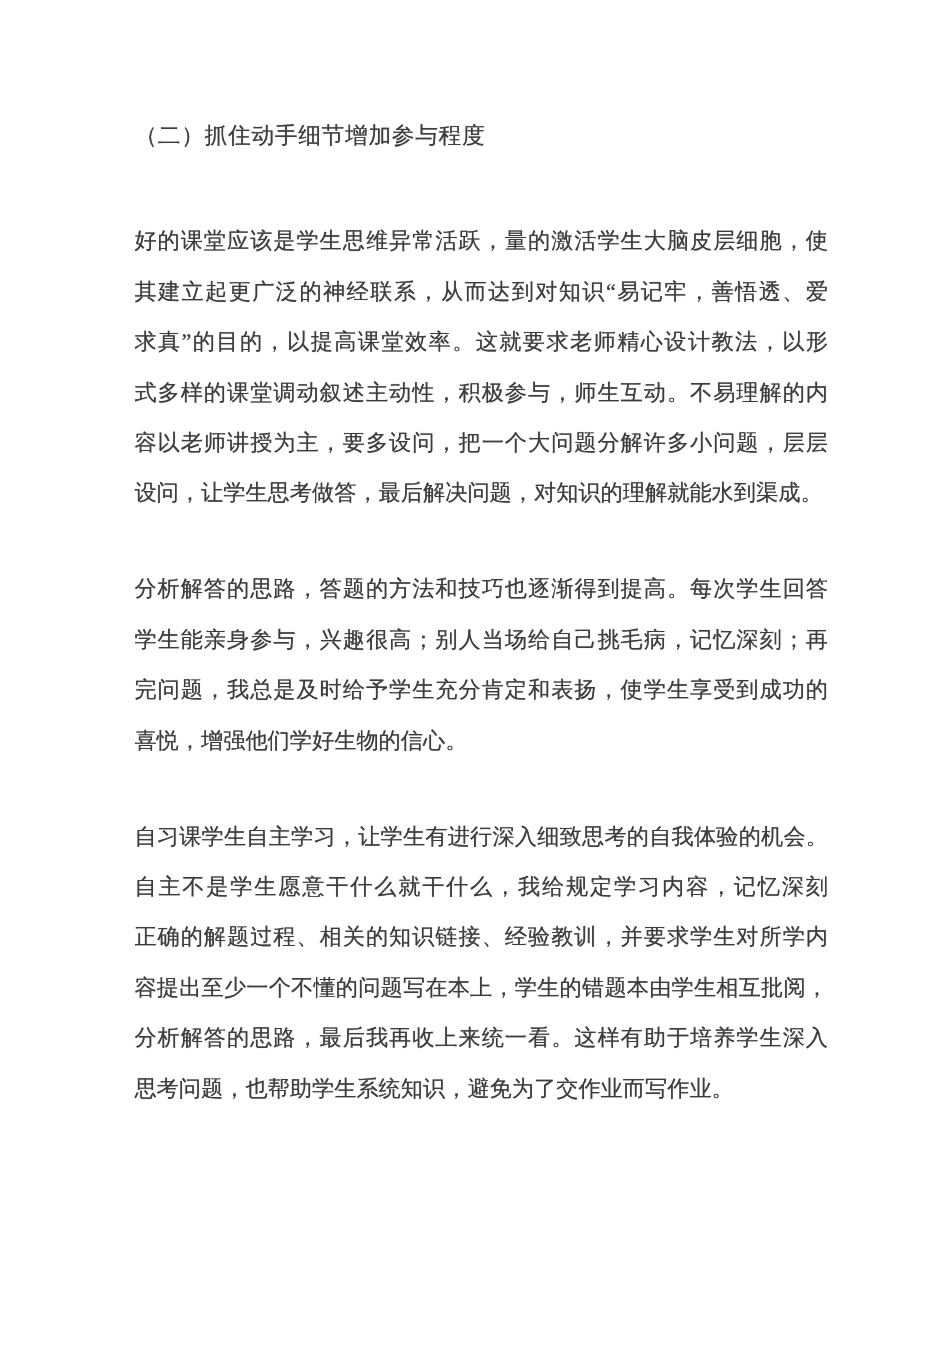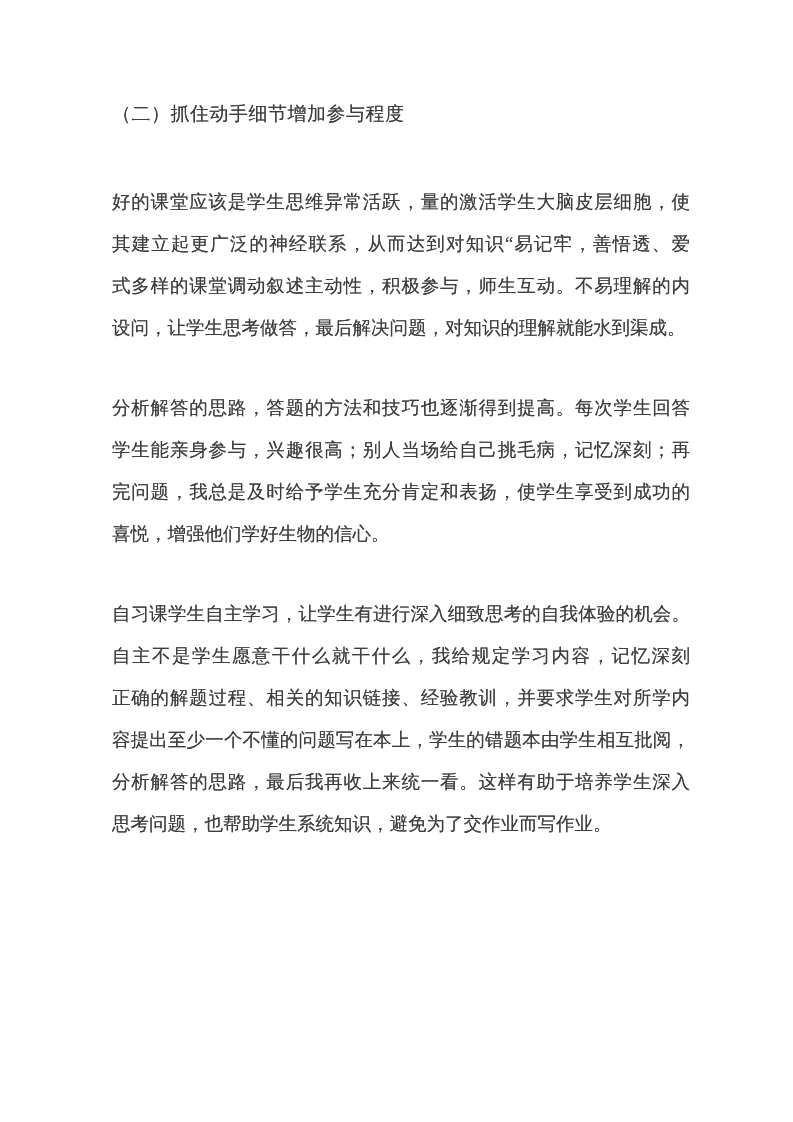--- a/index.html
+++ b/index.html
@@ -46,21 +46,23 @@
 <body>
 
 <div class="page">
   <div class="content">
 
     <div class="heading">（二）抓住动手细节增加参与程度</div>
 
     <div class="para para--first">
       <div class="line">好的课堂应该是学生思维异常活跃，量的激活学生大脑皮层细胞，使</div>
       <div class="line">其建立起更广泛的神经联系，从而达到对知识“易记牢，善悟透、爱</div>
+      <div class="line">求真”的目的，以提高课堂效率。这就要求老师精心设计教法，以形</div>
       <div class="line">式多样的课堂调动叙述主动性，积极参与，师生互动。不易理解的内</div>
+      <div class="line">容以老师讲授为主，要多设问，把一个大问题分解许多小问题，层层</div>
       <div class="line line--last">设问，让学生思考做答，最后解决问题，对知识的理解就能水到渠成。</div>
     </div>
 
     <div class="para">
       <div class="line">分析解答的思路，答题的方法和技巧也逐渐得到提高。每次学生回答</div>
       <div class="line">学生能亲身参与，兴趣很高；别人当场给自己挑毛病，记忆深刻；再</div>
       <div class="line">完问题，我总是及时给予学生充分肯定和表扬，使学生享受到成功的</div>
       <div class="line line--last">喜悦，增强他们学好生物的信心。</div>
     </div>
 

